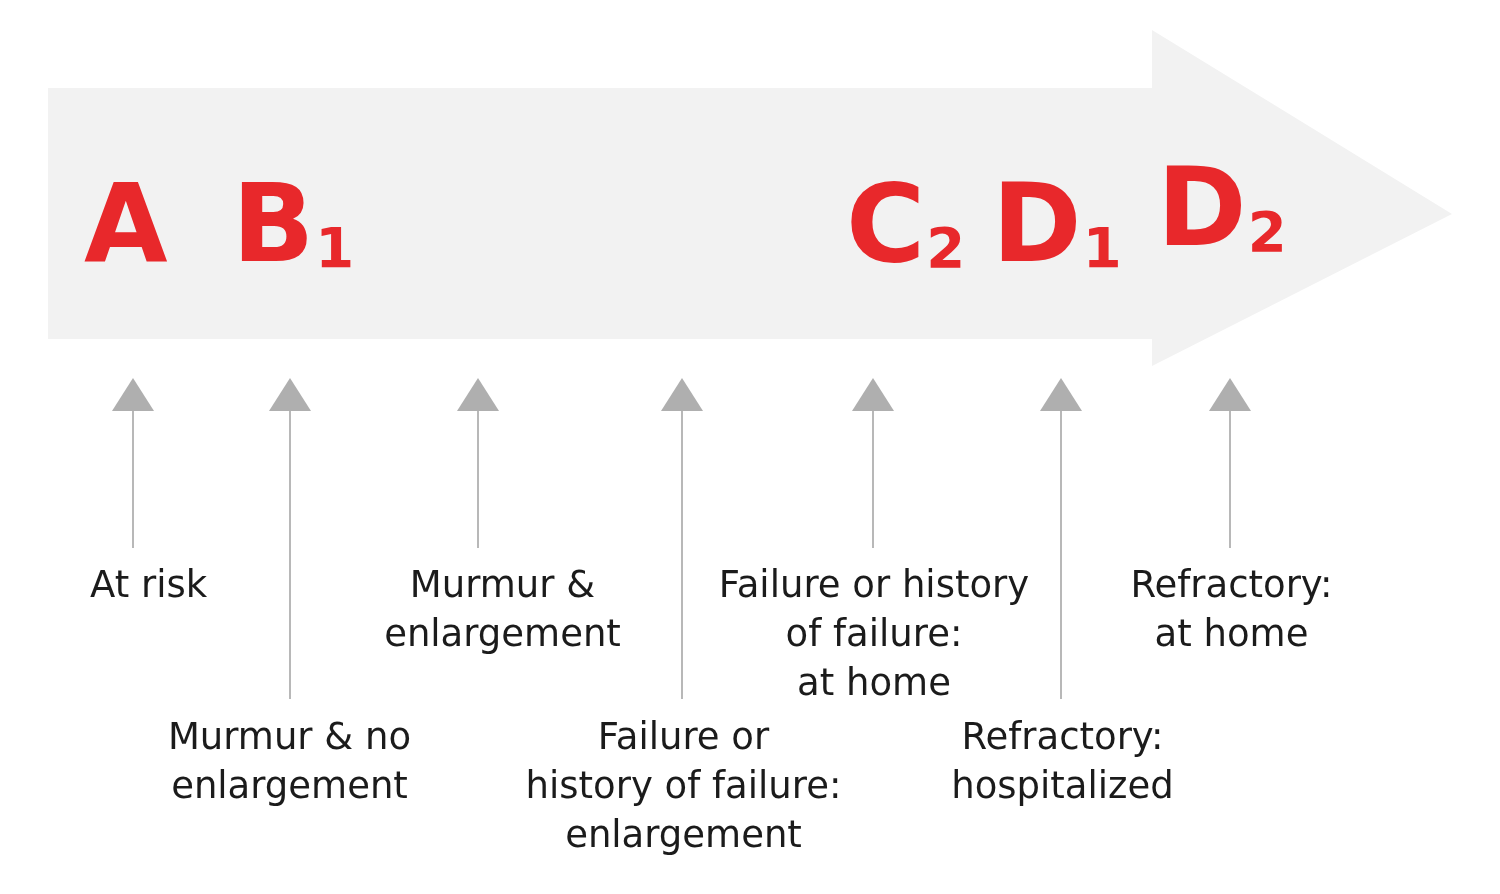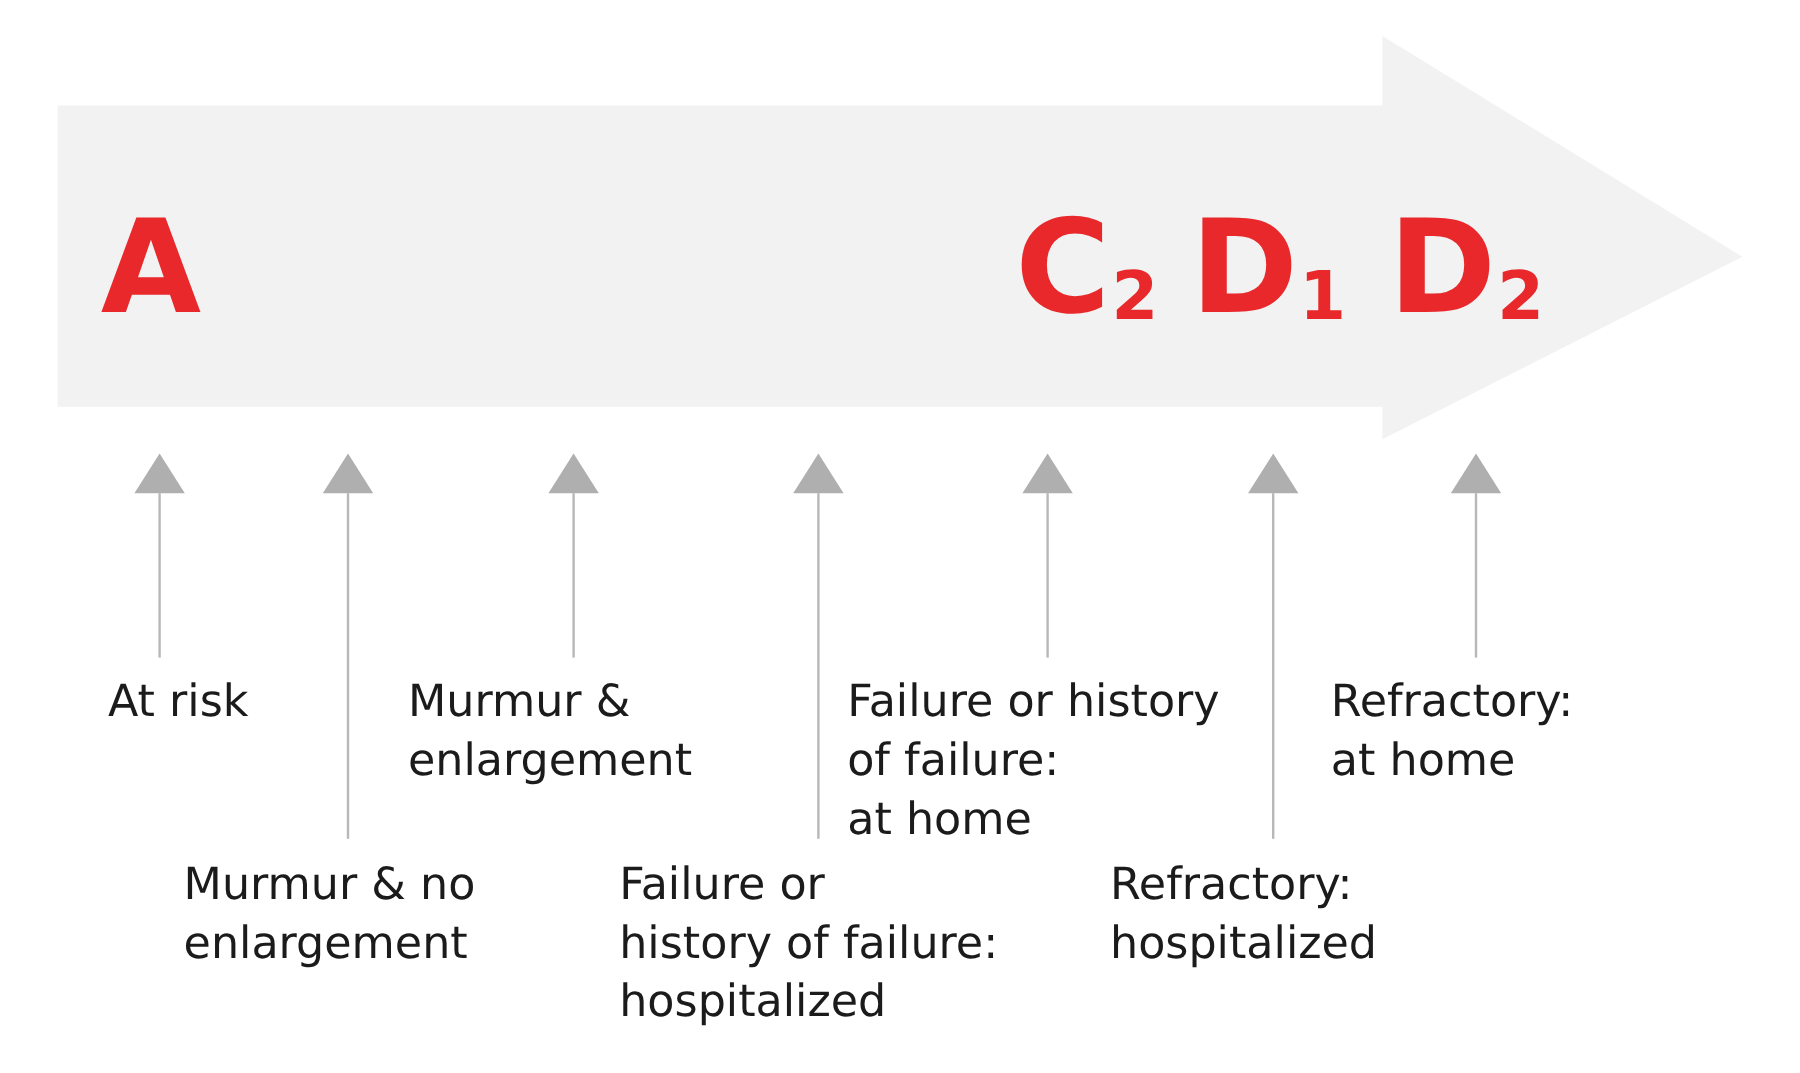--- a/index.html
+++ b/index.html
@@ -72,40 +72,41 @@
     background: #B8B8B8;
   }
 
   
   .caption {
     position: absolute;
     color: #1b1b1b;
     font-family: "DejaVu Sans", sans-serif;
     font-size: 37px;
     line-height: 1.33;
-    text-align: left;
+    text-align: center;
     white-space: pre-line;
   }
   .caption.left-align {
     text-align: left;
   }
 </style>
 </head>
 <body>
 
 <div id="stage">
 
   <svg id="banner-svg" viewBox="0 0 1500 420" aria-hidden="true">
     <polygon points="48,88 1152,88 1152,30 1452,214 1152,366 1152,339 48,339" fill="#F2F2F2"></polygon>
   </svg>
 
   <div class="stage-label" style="left:84px;  top:170px;"><span>A</span><span class="sub"></span></div>
+  <div class="stage-label" style="left:232px; top:170px;"><span>B</span><span class="sub">1</span></div>
   <div class="stage-label" style="left:846px; top:170px;"><span>C</span><span class="sub">2</span></div>
   <div class="stage-label" style="left:992px; top:170px;"><span>D</span><span class="sub">1</span></div>
-  <div class="stage-label" style="left:1157px;top:170px;"><span>D</span><span class="sub">2</span></div>
+  <div class="stage-label" style="left:1157px;top:154px;"><span>D</span><span class="sub">2</span></div>
 
   <div class="connector" style="left:112px;  top:378px;">
     <div class="tri"></div>
     <div class="stem" style="height:137px;"></div>
   </div>
   <div class="connector" style="left:269px;  top:378px;">
     <div class="tri"></div>
     <div class="stem" style="height:288px;"></div>
   </div>
   <div class="connector" style="left:457px;  top:378px;">
@@ -139,18 +140,18 @@
 at home</div>
 
   <div class="caption" style="left:1109px; top:560px; width:245px;">Refractory:
 at home</div>
 
   <div class="caption" style="left:153px; top:712px; width:273px;">Murmur &amp; no
 enlargement</div>
 
   <div class="caption" style="left:516px; top:712px; width:335px;">Failure or
 history of failure:
-hospitalized</div>
+enlargement</div>
 
   <div class="caption" style="left:925px; top:712px; width:275px;">Refractory:
 hospitalized</div>
 
 </div>
 
 </body></html>

